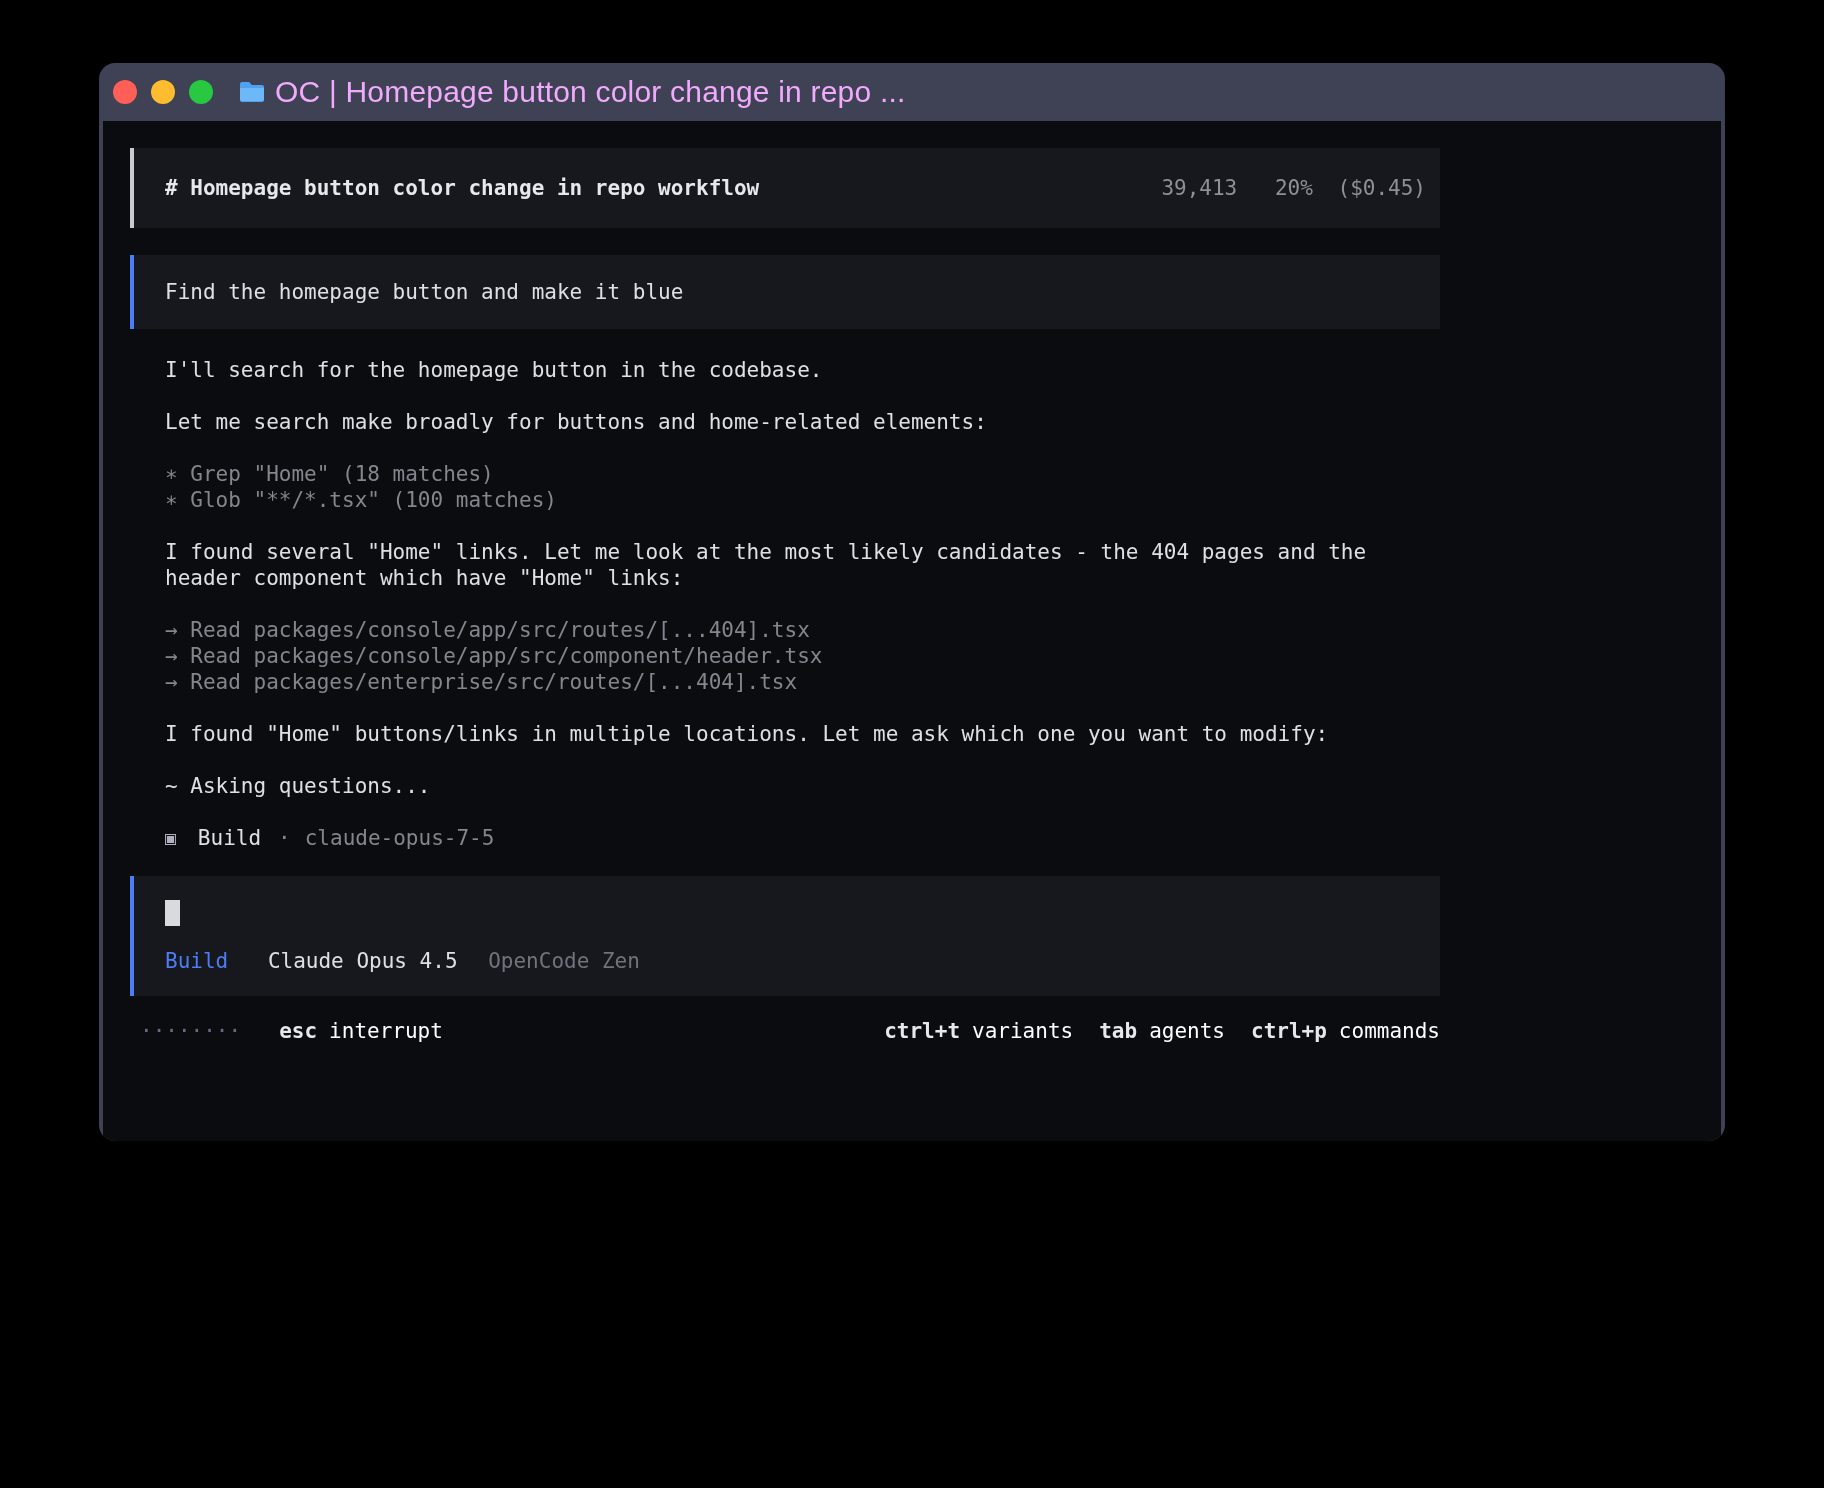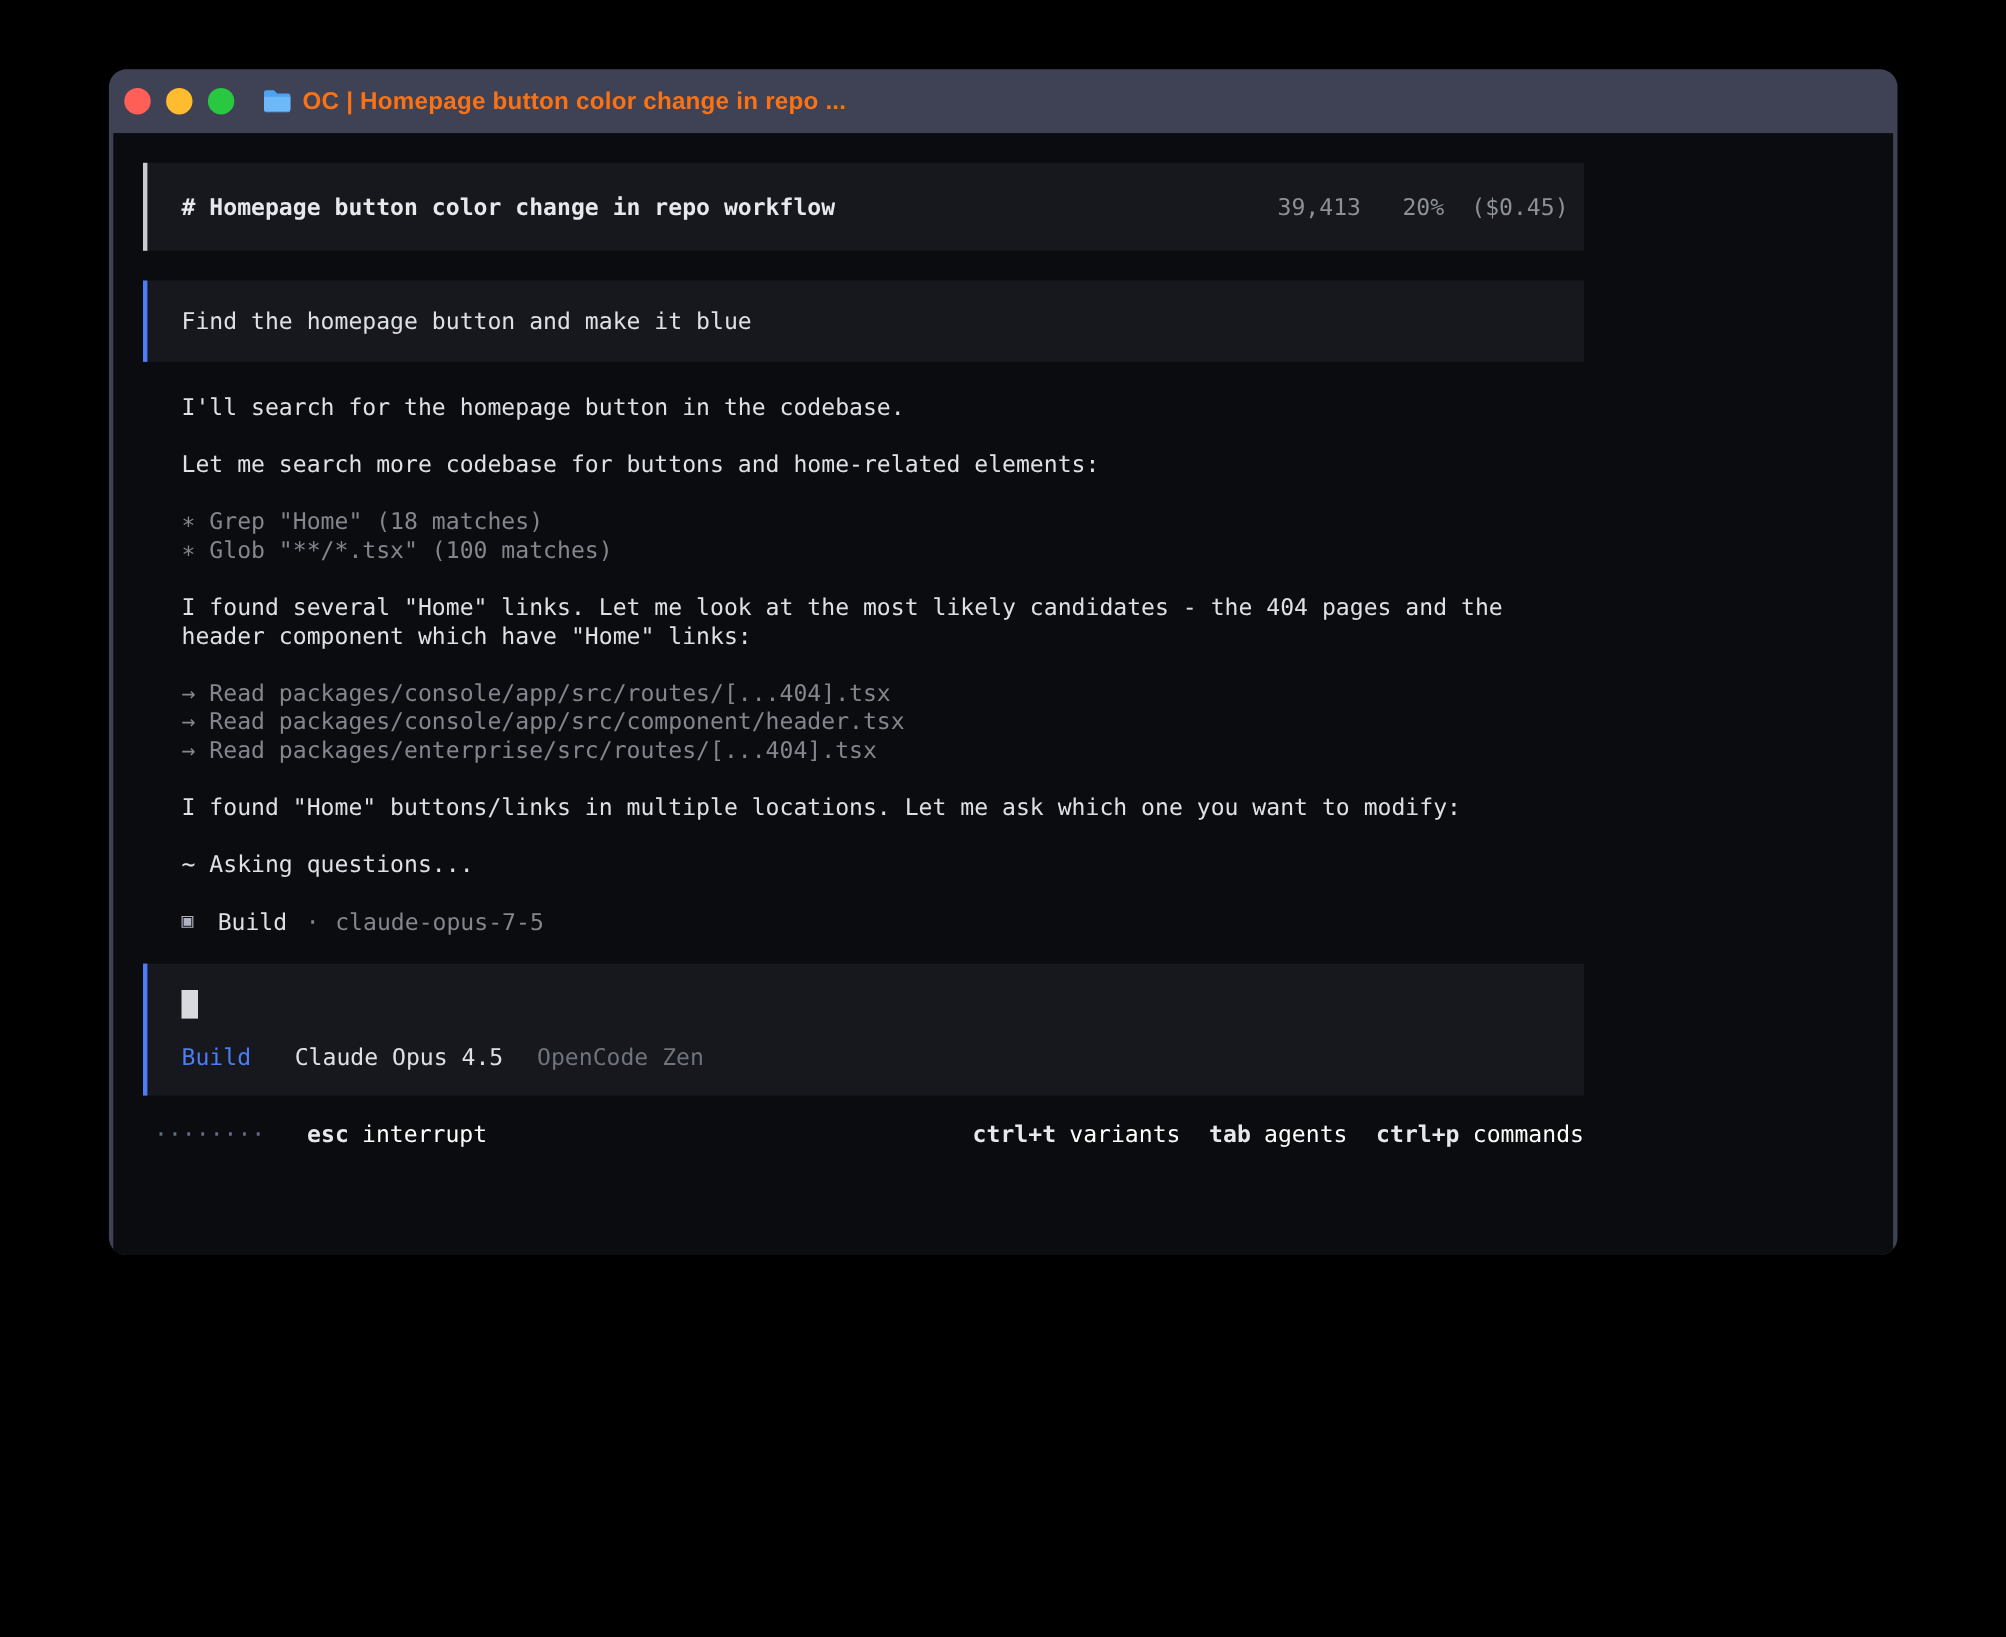--- a/index.html
+++ b/index.html
@@ -21,21 +21,21 @@
     font-family: "Liberation Sans", sans-serif;
   }
   .lights { display: flex; gap: 14px; padding-left: 10px; }
   .light { width: 24px; height: 24px; border-radius: 50%; display: inline-block; }
   .light.red { background: #ff5f57; }
   .light.yellow { background: #febc2e; }
   .light.green { background: #28c840; }
   .titlewrap { display: flex; align-items: center; margin-left: 25px; gap: 9px; }
   .titlewrap svg { display: block; }
   .window-title {
-    color: #f97316; font-size: 22px; font-weight: bold; letter-spacing: 0.2px;
+    color: #f0abfc; font-size: 30px; font-weight: normal; letter-spacing: 0.2px;
   }
 
   .terminal {
     background: #0b0c10;
     height: 1132px;
     overflow: hidden;
   }
   .content {
     width: 1310px;
     margin: 27px 0 0 27px;
@@ -139,21 +139,21 @@
         </span>
       </div>
 
       <div class="block user-block">
         <span>Find the homepage button and make it blue</span>
       </div>
 
       <p class="para first">I'll search for the homepage button in the codebase.</p>
 
 
-      <p class="para">Let me search more codebase for buttons and home-related elements:</p>
+      <p class="para">Let me search make broadly for buttons and home-related elements:</p>
 
       <div class="toolgroup">
         <div class="tool">∗ Grep "Home" (18 matches)</div>
         <div class="tool">∗ Glob "**/*.tsx" (100 matches)</div>
       </div>
 
       <p class="para">I found several "Home" links. Let me look at the most likely candidates - the 404 pages and the header component which have "Home" links:</p>
 
       <div class="toolgroup">
         <div class="tool">→ Read packages/console/app/src/routes/[...404].tsx</div>

